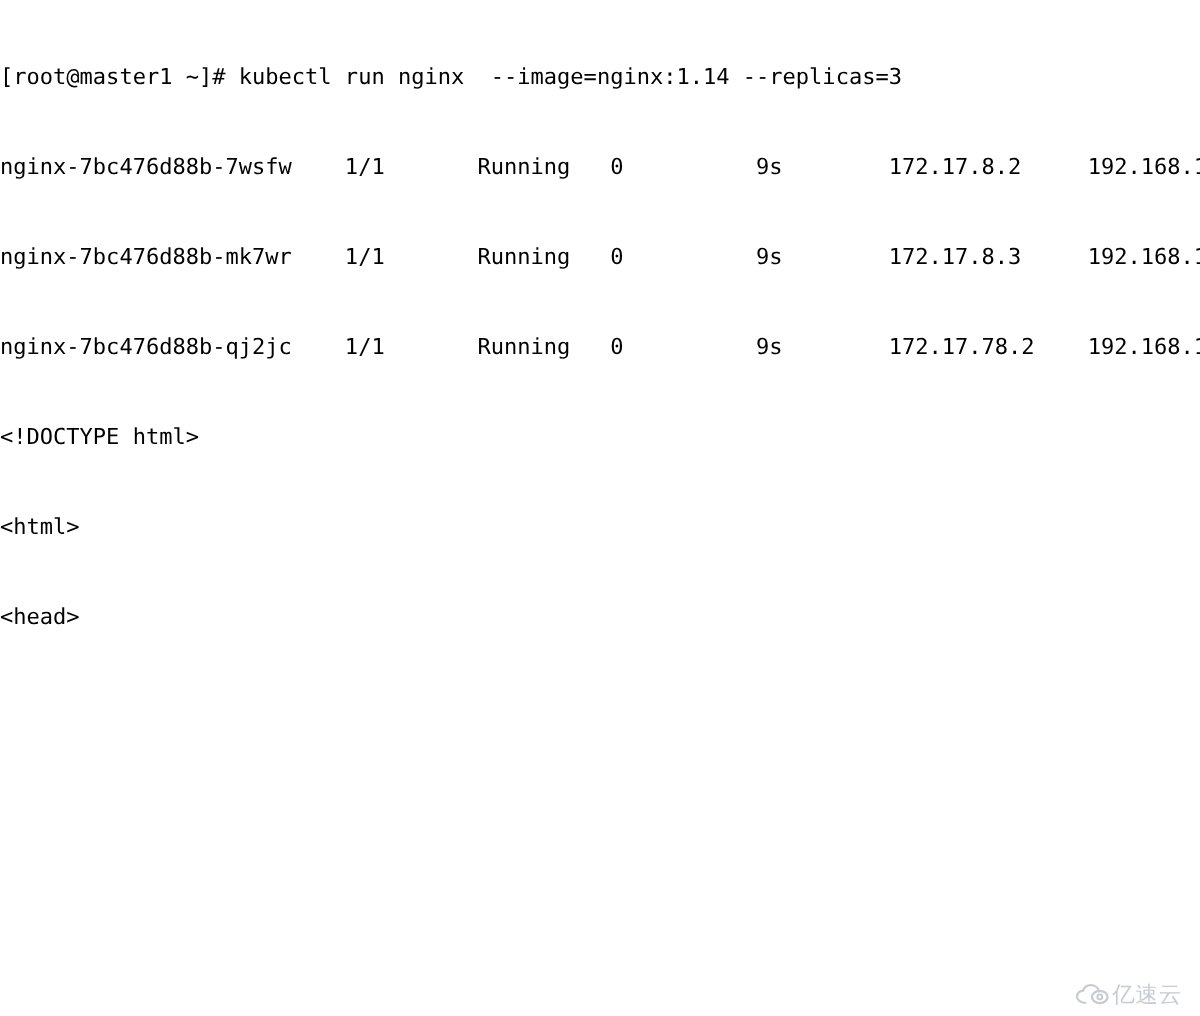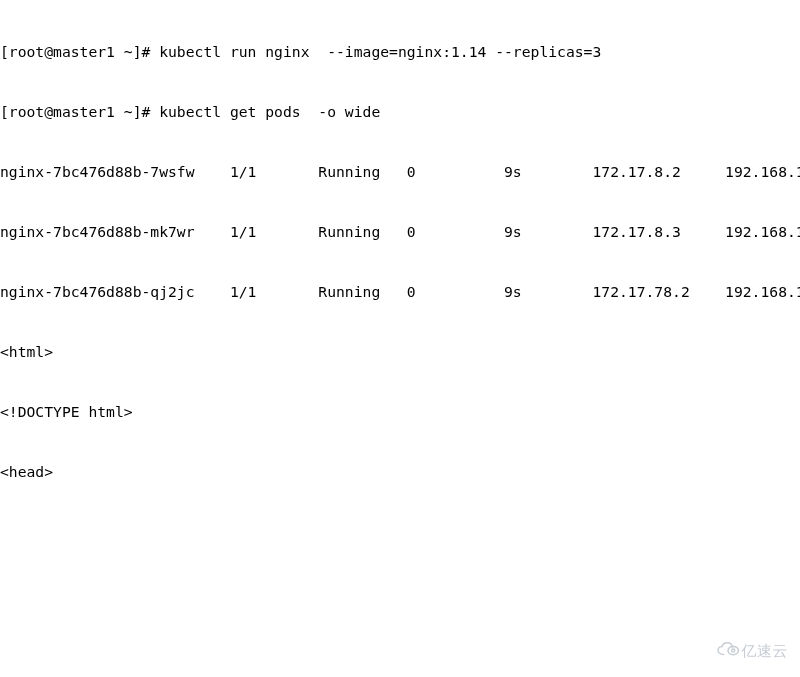--- a/index.html
+++ b/index.html
@@ -32,22 +32,23 @@
   .line {
     height: 20px;
     white-space: pre;
     overflow: hidden;
   }
 
   
   #watermark {
     position: absolute;
     right: 12px;
-    bottom: 16px;
+    bottom: 4px;
     display: flex;
+    align-items: center;
     gap: 0;
     opacity: 0.55;
     pointer-events: none;
   }
 
   #watermark .wm-text {
     font-family: "DejaVu Sans", "Liberation Sans", sans-serif;
     font-size: 15px;
     color: #9aa3b0;
     letter-spacing: 0.5px;
@@ -57,26 +58,25 @@
     display: block;
   }
 </style>
 </head>
 <body>
 
 <div id="terminal">
 
   <div id="screen">
     <div class="line">[root@master1 ~]# kubectl run nginx  --image=nginx:1.14 --replicas=3</div>
-    <div class="line">[root@master1 ~]# kubectl get pods  -o wide</div>
     <div class="line">nginx-7bc476d88b-7wsfw    1/1       Running   0          9s        172.17.8.2     192.168.1</div>
     <div class="line">nginx-7bc476d88b-mk7wr    1/1       Running   0          9s        172.17.8.3     192.168.1</div>
     <div class="line">nginx-7bc476d88b-qj2jc    1/1       Running   0          9s        172.17.78.2    192.168.1</div>
+    <div class="line">&lt;!DOCTYPE html&gt;</div>
     <div class="line">&lt;html&gt;</div>
-    <div class="line">&lt;!DOCTYPE html&gt;</div>
     <div class="line">&lt;head&gt;</div>
     
     
     
     
     
     
     
     
     

